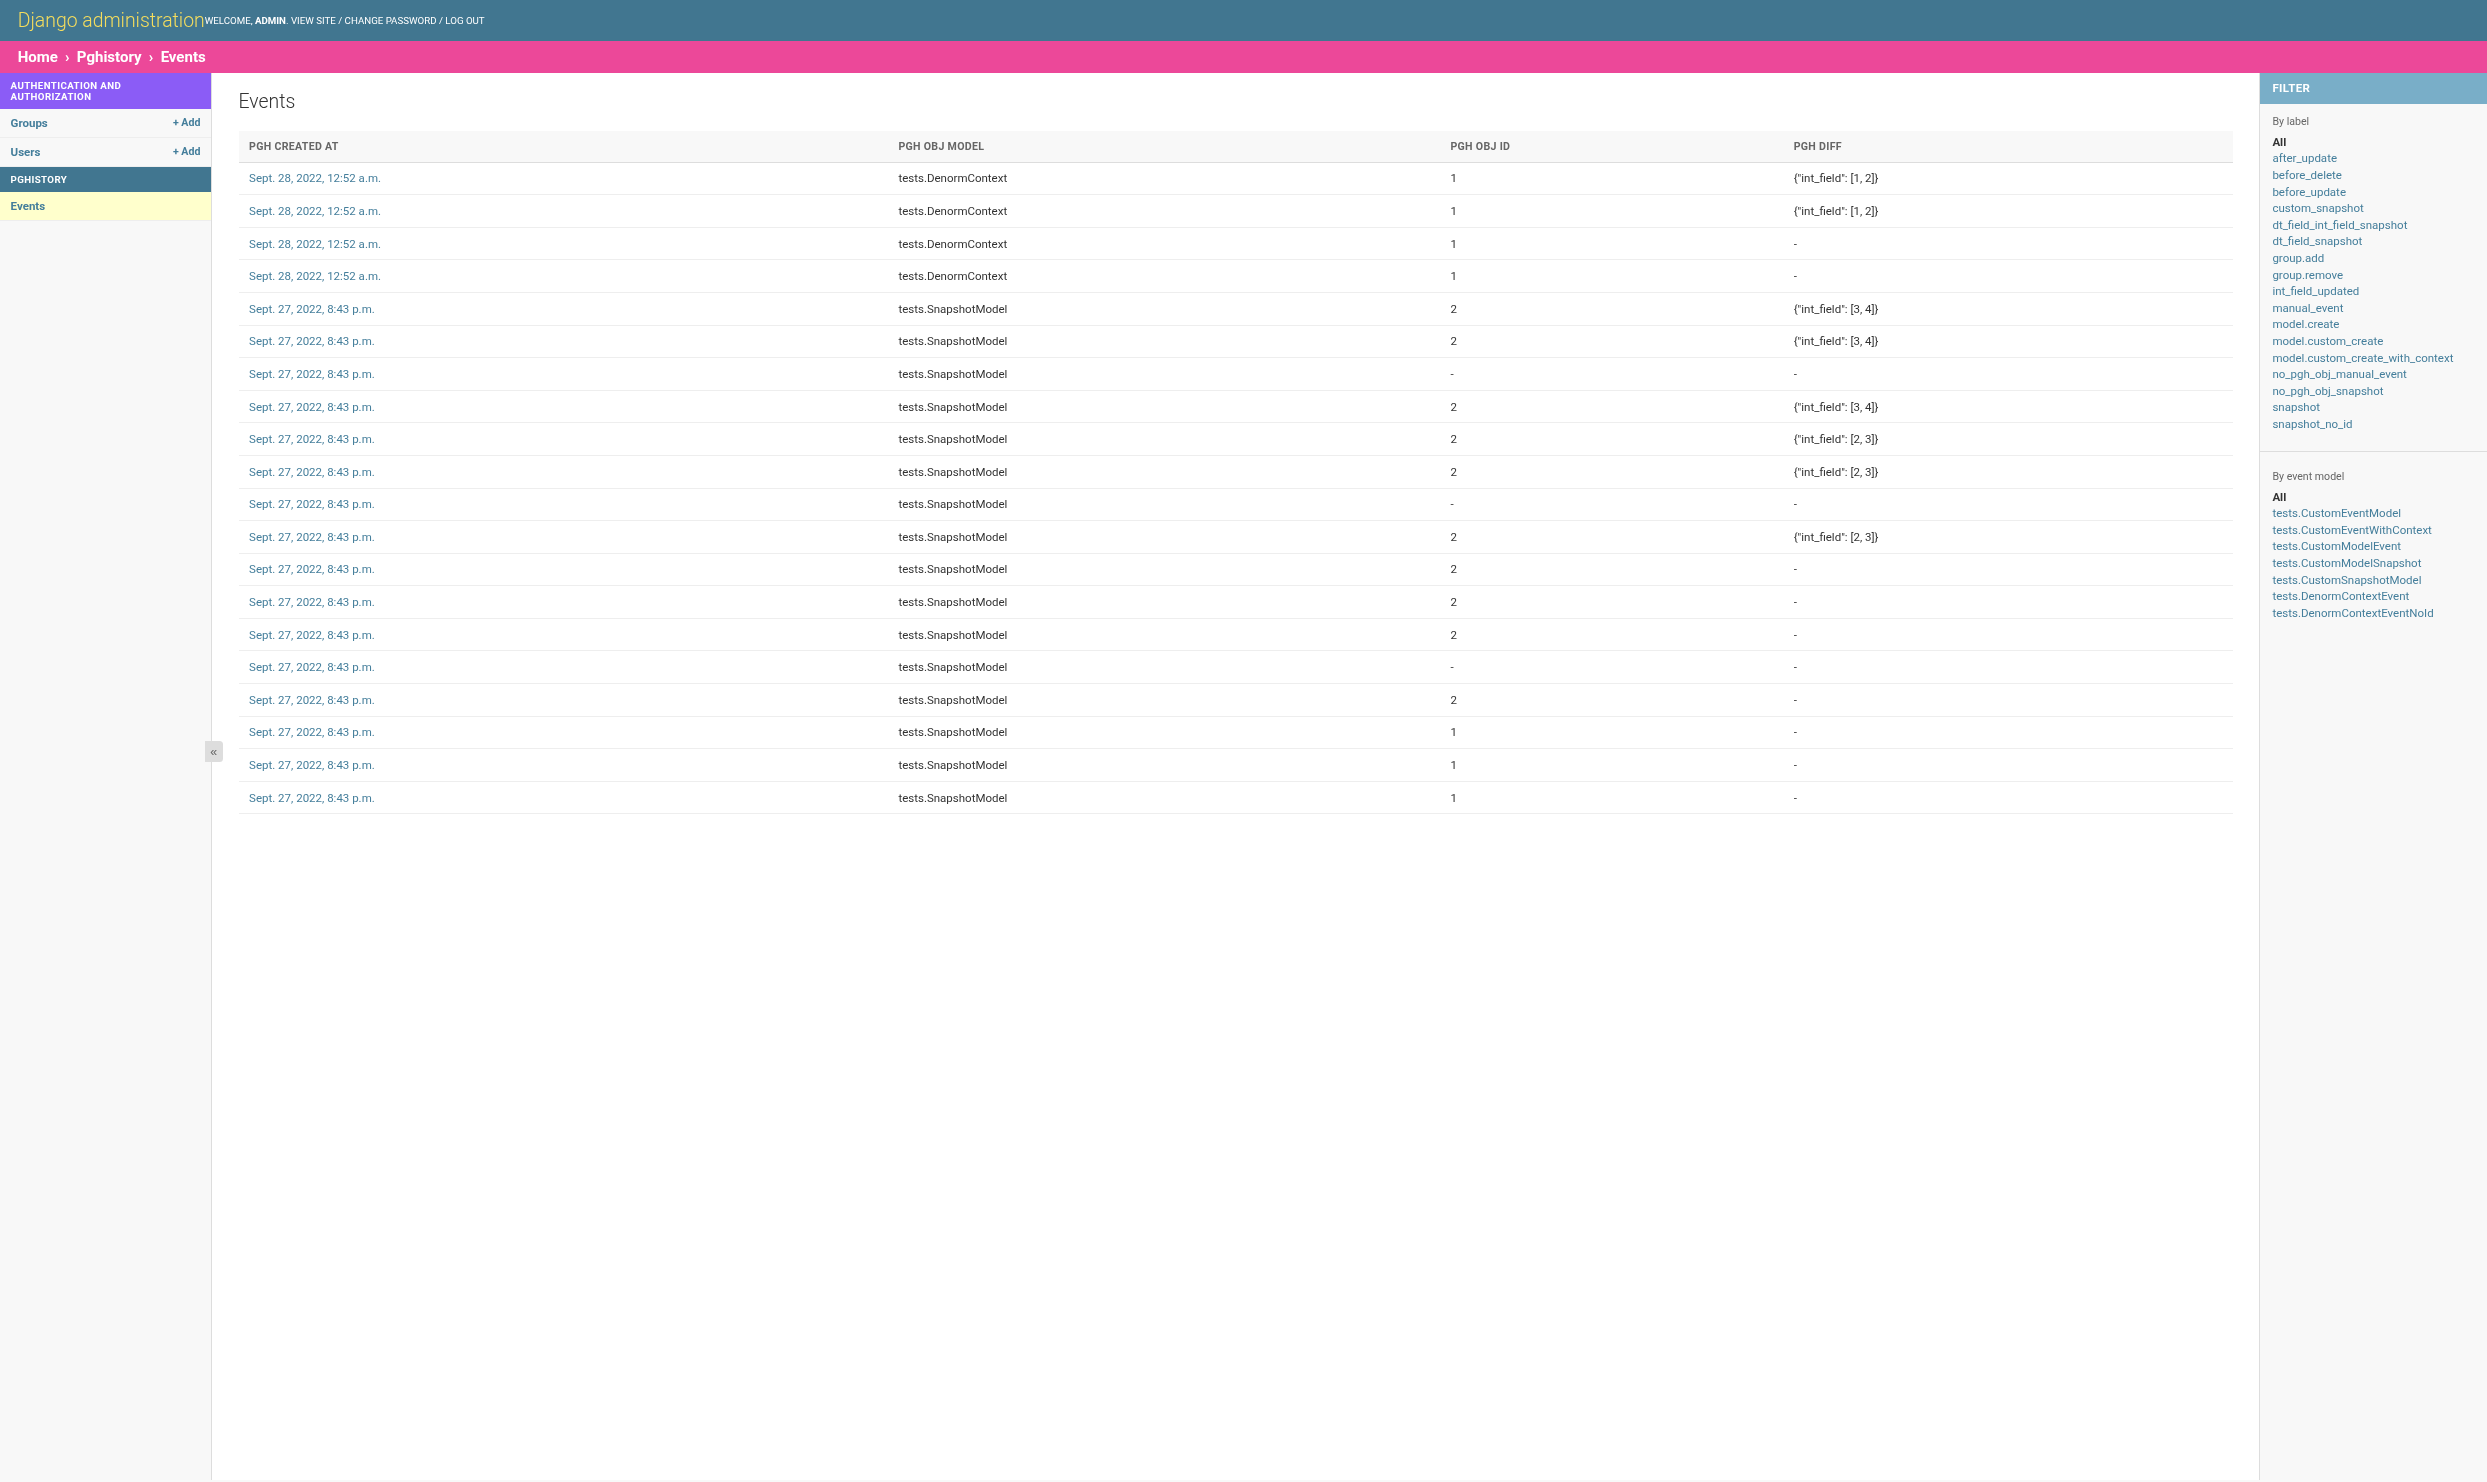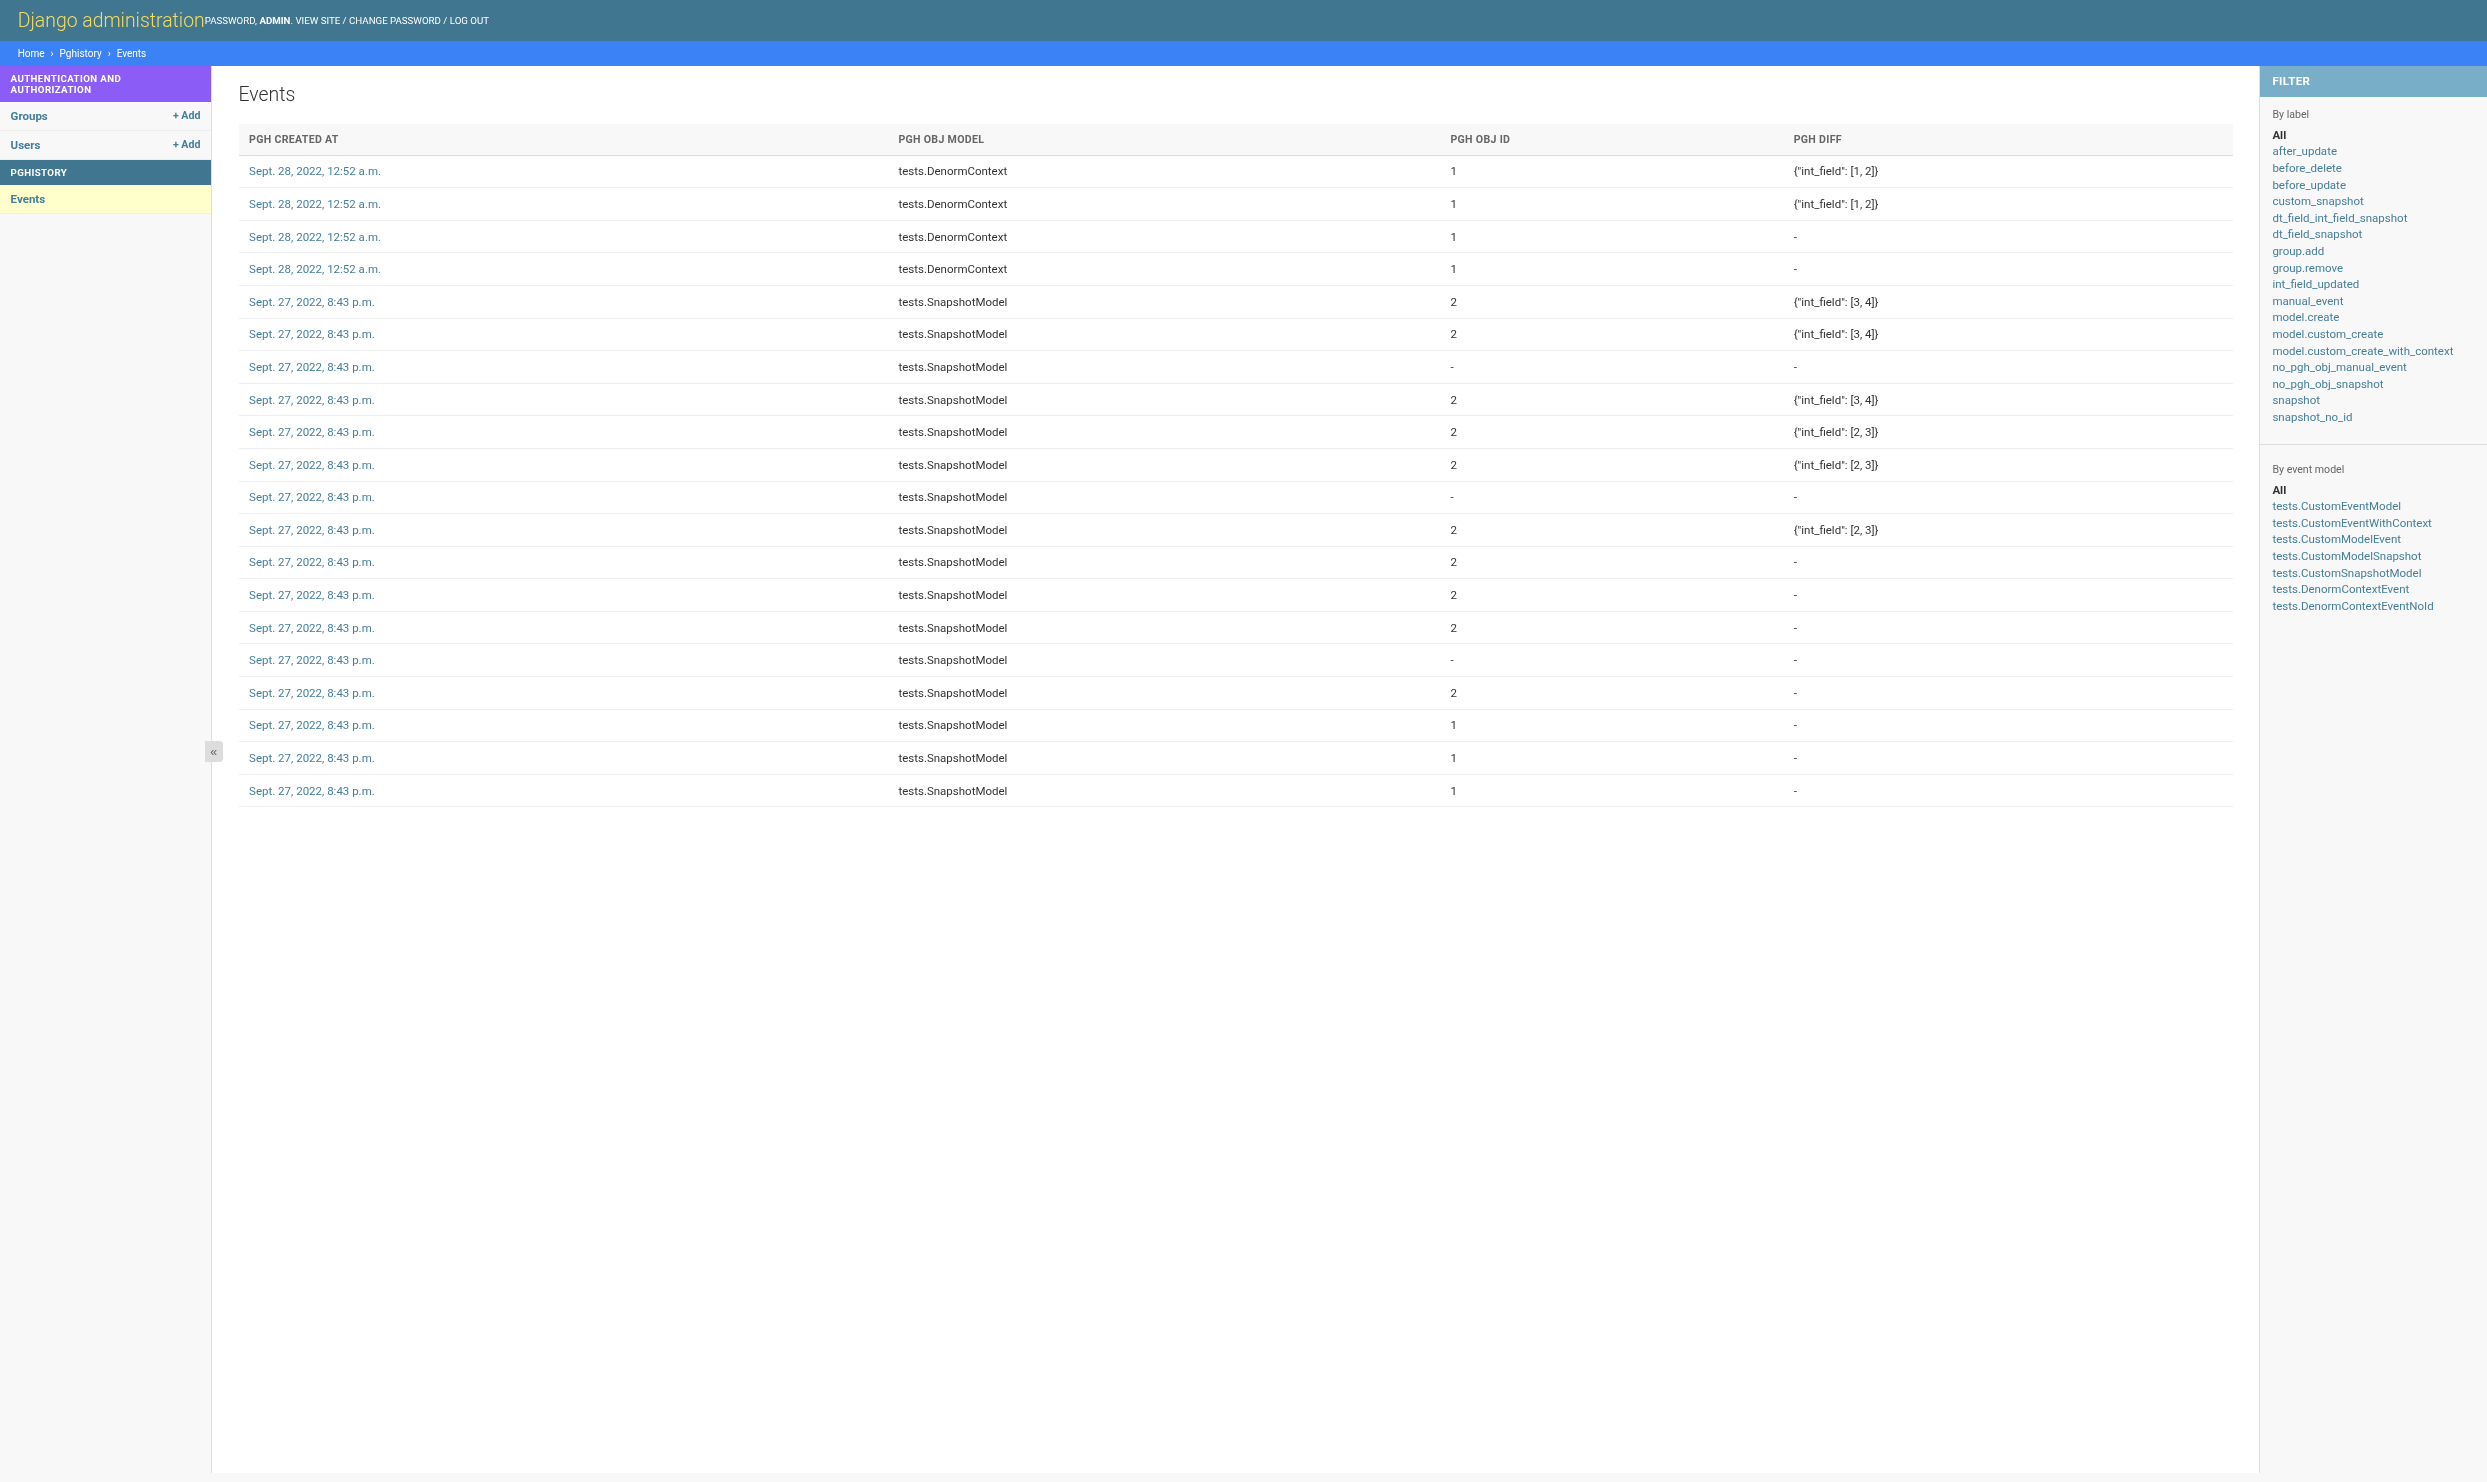--- a/index.html
+++ b/index.html
@@ -23,23 +23,24 @@
       font-size: 9.7px;
     }
     #header .user-tools a {
       color: #fff;
       text-decoration: none;
     }
     #header .user-tools strong { color: #fff; font-weight: bold; }
 
     
     #breadcrumbs {
-      background: #3b82f6;
+      background: #ec4899;
       padding: 7px 17.7px;
-      font-size: 10px;
+      font-size: 15px;
+      font-weight: bold;
     }
     #breadcrumbs a { color: #fff; text-decoration: none; }
     #breadcrumbs span { color: #fff; }
     #breadcrumbs .separator { color: #fff; margin: 0 3.5px; }
 
     
     #container {
       display: flex;
       min-height: calc(100vh - 75px);
     }
@@ -197,21 +198,21 @@
       display: flex;
       flex: 1;
     }
   </style>
 </head>
 <body>
 
 <div id="header">
   <h1>Django administration</h1>
   <div class="user-tools">
-    <span>PASSWORD,</span>
+    <span>WELCOME,</span>
     <strong>ADMIN</strong>.
     <a href="#">VIEW SITE</a> /
     <a href="#">CHANGE PASSWORD</a> /
     <a href="#">LOG OUT</a>
   </div>
 </div>
 
 <div id="breadcrumbs">
   <a href="#">Home</a>
   <span class="separator">›</span>

